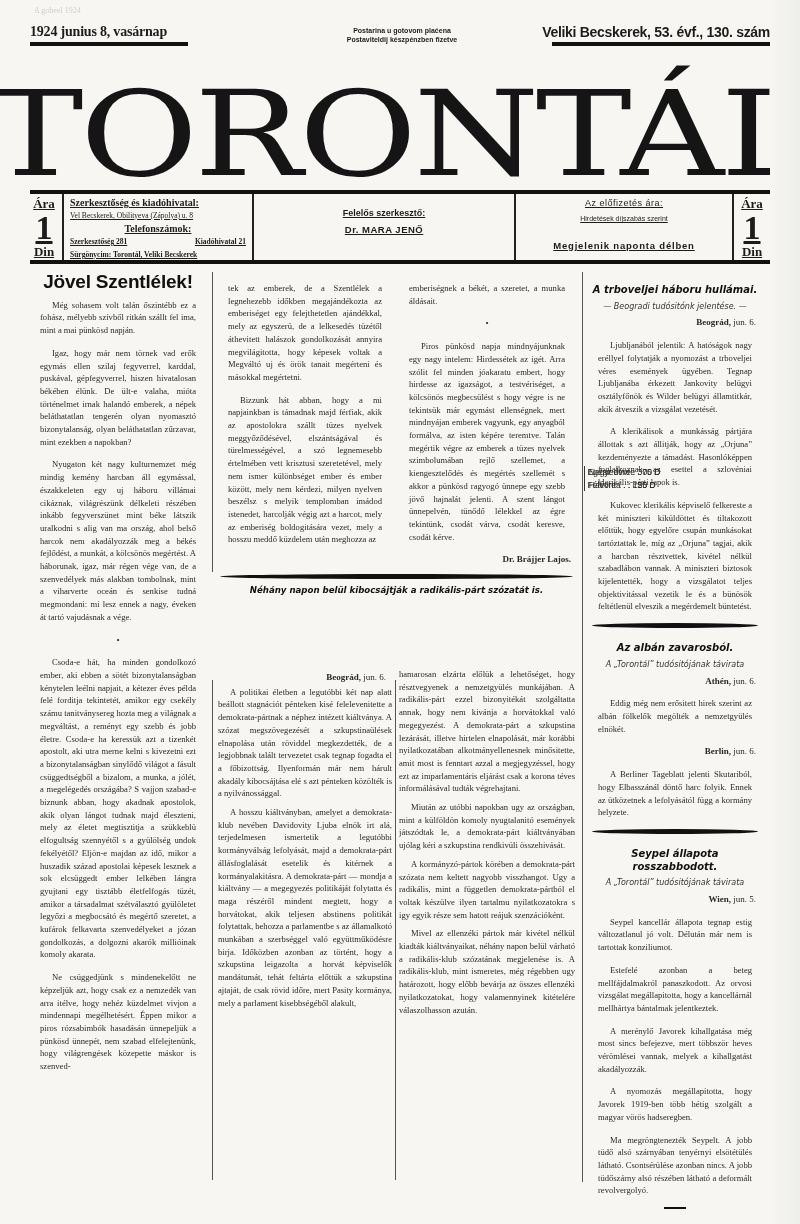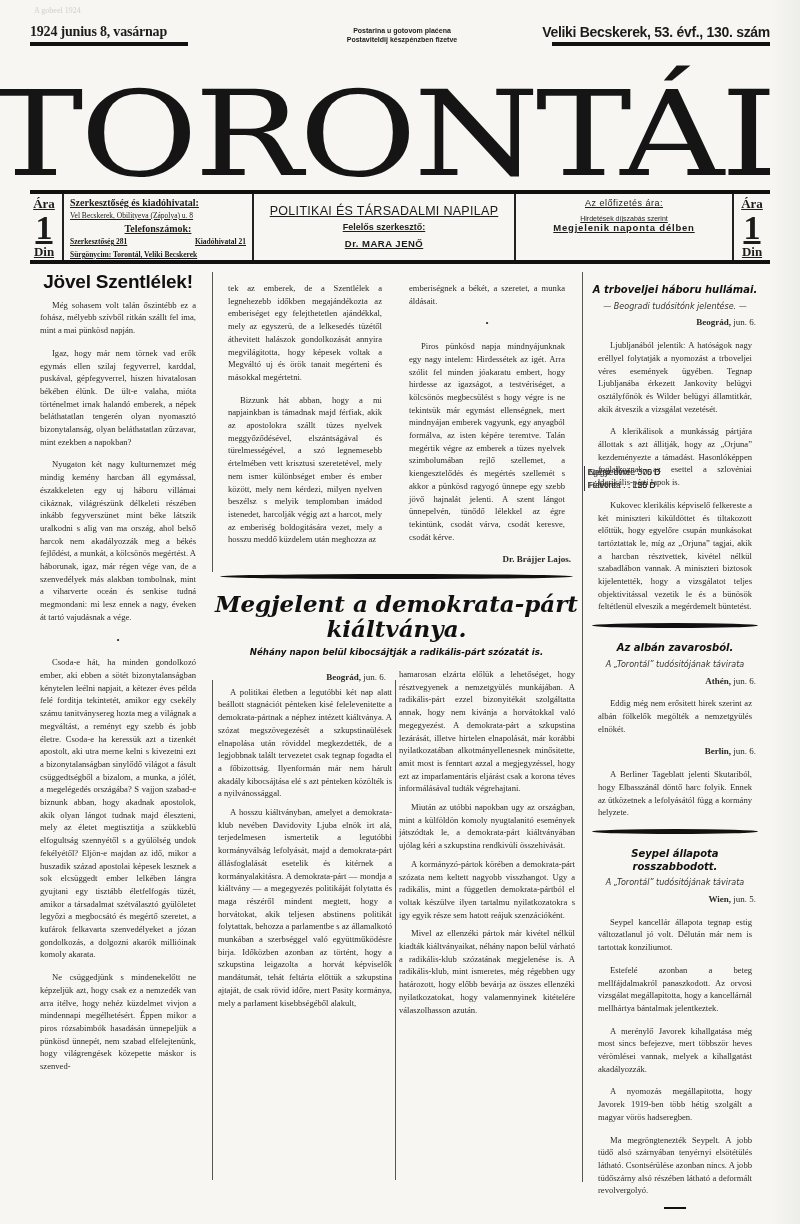--- a/index.html
+++ b/index.html
@@ -27,21 +27,21 @@
     .center { flex:1; text-align:center; padding-top:10px; }
     .center .t { font-size:12.5px; font-family:"Liberation Sans", sans-serif; font-weight:normal; letter-spacing:0.3px; }
     .center .s { font-size:9px; font-weight:bold; font-family:"Liberation Sans", sans-serif; margin-top:4px; }
     .center .n { font-size:9.5px; font-weight:bold; font-family:"Liberation Sans", sans-serif; margin-top:6px; letter-spacing:0.5px; }
     .subs { width:176px; padding:4px 20px; font-size:7px; text-align:center; font-family:"Liberation Sans", sans-serif; }
     .subs .h { font-size:9px; margin-bottom:3px; letter-spacing:0.5px; }
     .subs .grid { display:flex; justify-content:center; font-size:6.5px; line-height:8px; text-align:left; }
     .subs .grid .col { padding:0 4px; }
     .subs .grid .col + .col { border-left:1px solid #333; }
     .subs .ad { margin-top:4px; font-size:7px; }
-    .subs .pub { margin-top:0; font-size:9.5px; letter-spacing:0.8px; font-weight:bold; }
+    .subs .pub { margin-top:18px; font-size:9.5px; letter-spacing:0.8px; font-weight:bold; }
     .bar-rule { position:absolute; left:30px; right:30px; top:260px; height:4px; background:#111; }
     .col { position:absolute; top:272px; font-size:8.6px; line-height:12.7px; text-align:justify; color:#2a2a2a; }
     .col p { margin:10px; text-indent:12px; }
     .col p.gap { margin-top:6px; }
     .col1 { left:30px; width:176px; }
     .col2 { left:218px; width:174px; }
     .col3 { left:399px; width:176px; }
     .col4 { left:588px; width:174px; }
     .colrule { position:absolute; top:272px; width:1px; background:#555; }
     .h-main { font-family:"Liberation Sans", sans-serif; font-weight:bold; font-size:19px; text-align:center; margin:4px 0 10px 0; letter-spacing:-0.2px; color:#111; }
@@ -98,21 +98,20 @@
       <div>Vel Becskerek, Obilityeva (Zápolya) u. 8</div>
       <div class="c">Telefonszámok:</div>
       <div class="row">
         <span>Szerkesztőség 281</span>
         <span>Kiadóhivatal 21</span>
       </div>
       <div class="bold">Sürgönycim: Torontál, Veliki Becskerek</div>
     </div>
     <div class="vbar"></div>
     <div class="center">
-      <div class="t">POLITIKAI ÉS TÁRSADALMI NAPILAP</div>
       <div class="s">Felelős szerkesztő:</div>
       <div class="n">Dr. MARA JENŐ</div>
     </div>
     <div class="vbar"></div>
     <div class="subs">
       <div class="h">Az előfizetés ára:</div>
       <div class="grid">
         <div class="col">
           <div>Egész évre . 300 D</div>
           <div>Félévre . . . 150 D</div>
@@ -156,21 +155,20 @@
 
   <div class="col col3" style="height:296px;overflow:hidden;">
     <p style="text-indent:0">emberiségnek a békét, a szeretet, a munka áldásait.</p>
     <div class="star">•</div>
     <p>Piros pünkösd napja mindnyájunknak egy nagy intelem: Hirdessétek az igét. Arra szólit fel minden jóakaratu embert, hogy hirdesse az igazságot, a testvériséget, a kölcsönös megbecsülést s hogy végre is ne tekintsük már egymást ellenségnek, mert mindnyájan emberek vagyunk, egy anyagból formálva, az isten képére teremtve. Talán megértik végre az emberek a tüzes nyelvek szimbolumában rejlő szellemet, a kiengesztelődés és megértés szellemét s akkor a pünkösd ragyogó ünnepe egy szebb jövő hajnalát jelenti. A szent lángot ünnepelvén, tünődő lélekkel az égre tekintünk, csodát várva, csodát keresve, csodát kérve.</p>
     <div class="sig">Dr. Brájjer Lajos.</div>
   </div>
 
   <div class="art2">
     <div class="orn"></div>
-    <div class="h1">Megjelent a demokrata-párt kiáltványa.</div>
     <div class="h2">Néhány napon belül kibocsájtják a radikális-párt szózatát is.</div>
   </div>
 
   <div class="art2-cols a2c1" style="height:520px;overflow:hidden;">
     <div class="dateline"><b>Beográd,</b> <span>jun. 6.</span></div>
     <p>A politikai életben a legutóbbi két nap alatt beállott stagnációt pénteken kisé felelevenitette a demokrata-pártnak a néphez intézett kiáltványa. A szózat megszövegezését a szkupstinaülések elnapolása után röviddel megkezdették, de a legjobbnak talált tervezetet csak tegnap fogadta el a főbizottság. Ilyenformán már nem hárult akadály kibocsájtása elé s azt pénteken közölték is a nyilvánossággal.</p>
     <p class="gap">A hosszu kiáltványban, amelyet a demokrata-klub nevében Davidovity Ljuba elnök irt alá, terjedelmesen ismertetik a legutóbbi kormányválság lefolyását, majd a demokrata-párt állásfoglalását esetelik és kitérnek a kormányalakitásra. A demokrata-párt — mondja a kiáltvány — a megegyezés politikáját folytatta és maga részéről mindent megtett, hogy a horvátokat, akik teljesen abstinens politikát folytattak, behozza a parlamentbe s az államalkotó munkában a szerbséggel való együttműködésre birja. Időközben azonban az történt, hogy a szkupstina leigazolta a horvát képviselők mandátumát, tehát feltárta előttük a szkupstina ajtaját, de csak rövid időre, mert Pasity kormánya, mely a parlament kisebbségéből alakult,</p>
   </div>
 
   <div class="art2-cols a2c2" style="height:520px;overflow:hidden;">

